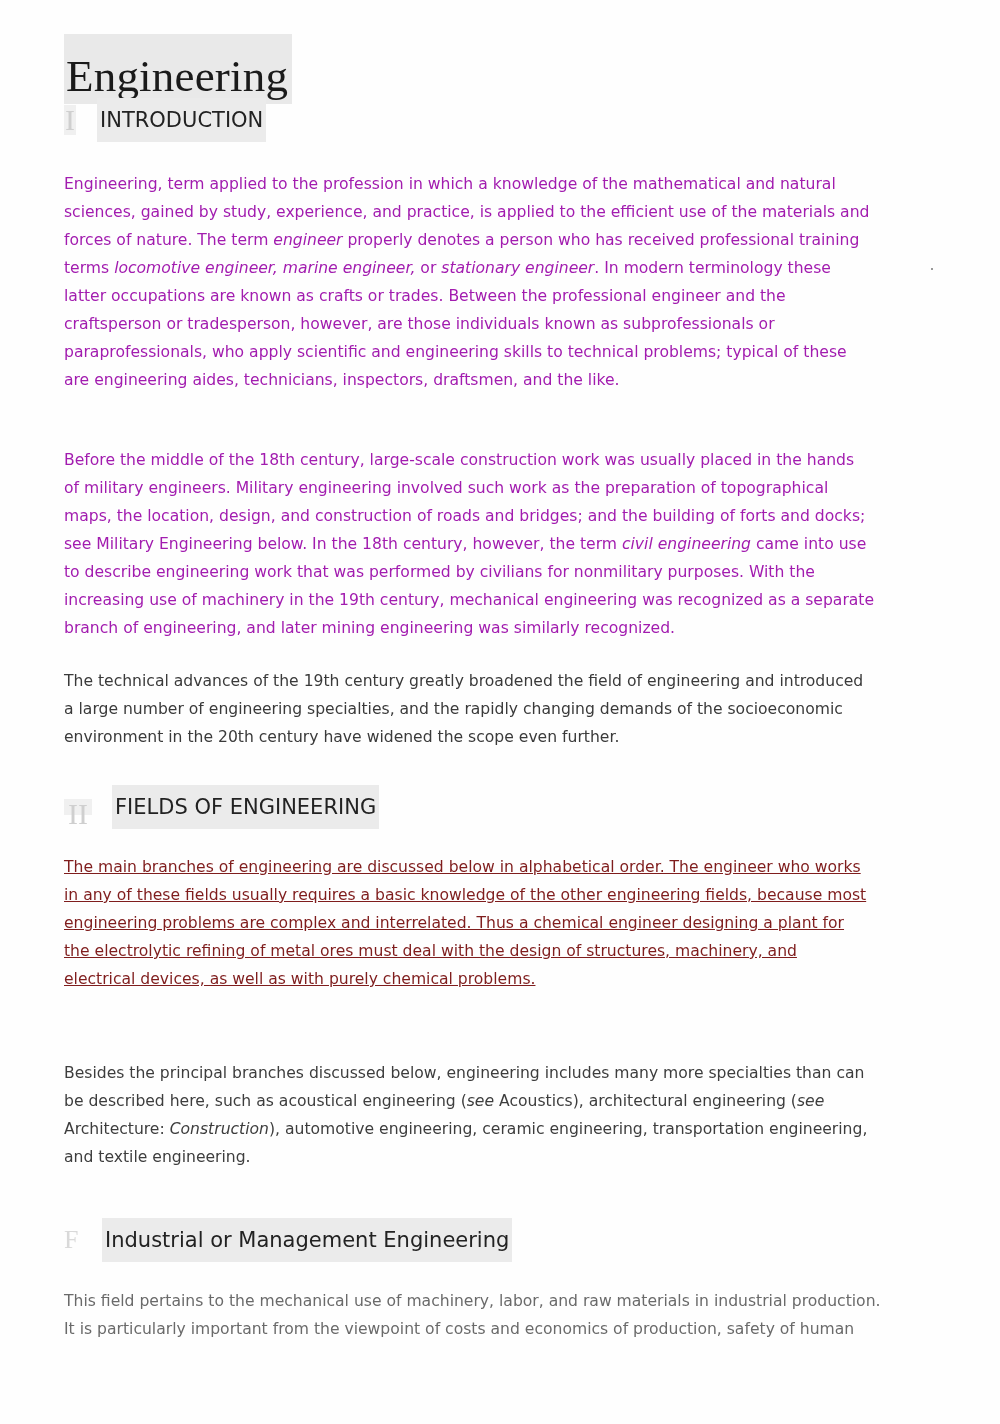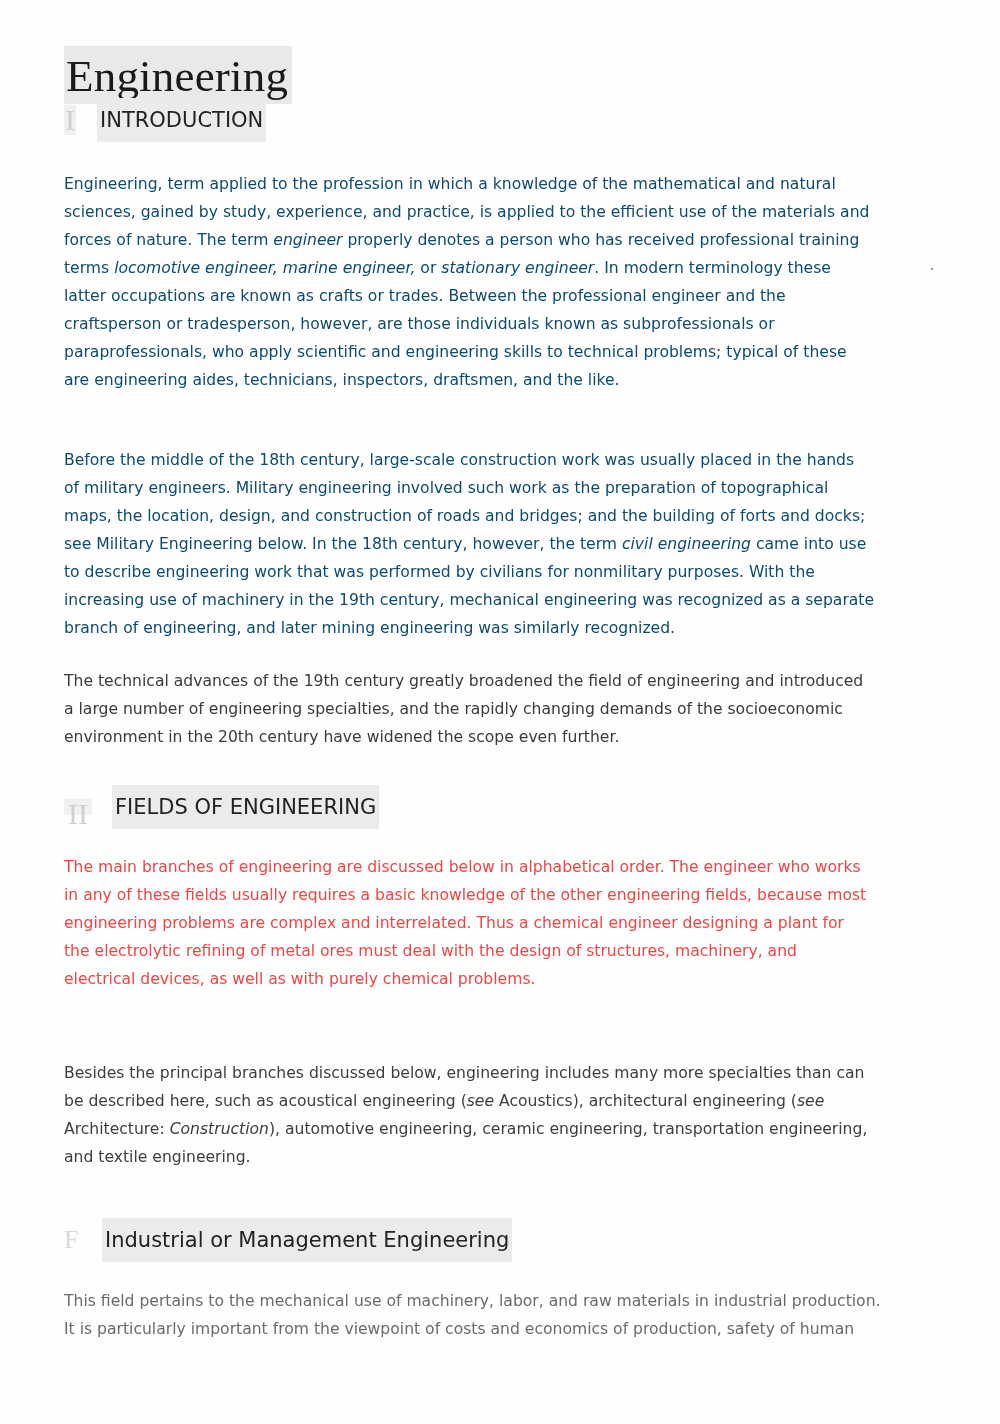--- a/index.html
+++ b/index.html
@@ -1,22 +1,22 @@
 <!DOCTYPE html>
 <html><head>
   <meta charset="utf-8">
   <style>
     html, body { margin: 0; padding: 0; background: #ffffff; }
     body { width: 1000px; height: 1424px; position: relative; overflow: hidden; }
     .page { position: absolute; left: 0; top: 0; width: 1000px; height: 1424px; background: #fefefe; }
     .title {
-      position: absolute; left: 64px; top: 46px;
+      position: absolute; left: 64px; top: 34px;
       font-family: "Liberation Serif", "DejaVu Serif", serif;
       font-size: 45px; line-height: 52px; color: #1a1a1a;
-      background: #e9e9e9; padding: 4px 4px 2px 2px; letter-spacing: 0.2px;
+      background: #e9e9e9; padding: 16px 4px 2px 2px; letter-spacing: 0.2px;
     }
     .heading { position: absolute; display: flex; align-items: center; }
     .numeral {
       font-family: "Liberation Serif", "DejaVu Serif", serif;
       color: #cfcfcf; background: #f0f0f0; text-align: center;
     }
     .heading-text {
       font-family: "DejaVu Sans", "Liberation Sans", sans-serif;
       color: #222; background: #ebebeb; padding: 7px 3px;
     }
@@ -25,29 +25,29 @@
     #h-intro .heading-text { font-size: 21px; line-height: 30px; }
     #h-fields { left: 64px; top: 785px; }
     #h-fields .numeral { font-size: 30px; width: 28px; height: 16px; line-height: 30px; margin-right: 20px; }
     #h-fields .heading-text { font-size: 21px; line-height: 30px; }
     #h-industrial { left: 64px; top: 1218px; }
     #h-industrial .numeral { font-size: 26px; width: 14px; height: 30px; line-height: 30px; margin-right: 24px; color: #d9d9d9; background: transparent; }
     #h-industrial .heading-text { font-size: 21px; line-height: 30px; }
     .para {
       position: absolute; left: 64px; width: 880px;
       font-family: "DejaVu Sans", "Liberation Sans", sans-serif;
-      font-size: 15.6px; line-height: 28px; color: #0c4a6e;
+      font-size: 15.6px; line-height: 28px; color: #a21caf;
       white-space: nowrap;
     }
     .para .line { display: block; height: 28px; }
     .para em { font-style: italic; }
     #p1 { top: 170px; }
     #p2 { top: 446px; }
     #p3 { top: 667px; color: #3a3a3a; }
-    #p4 { top: 853px; color: #ef4444; }
+    #p4 { top: 853px; color: #7f1d1d; text-decoration: underline; }
     #p5 { top: 1019px; color: #3d3d3d; margin-top: 40px; }
     #p6 { top: 1287px; color: #6a6a6a; }
     .speck { position: absolute; left: 931px; top: 268px; width: 2px; height: 2px; background: #777; border-radius: 1px; }
   </style>
 </head>
 <body>
 
 <div class="page">
   <div class="title">Engineering</div>
 

